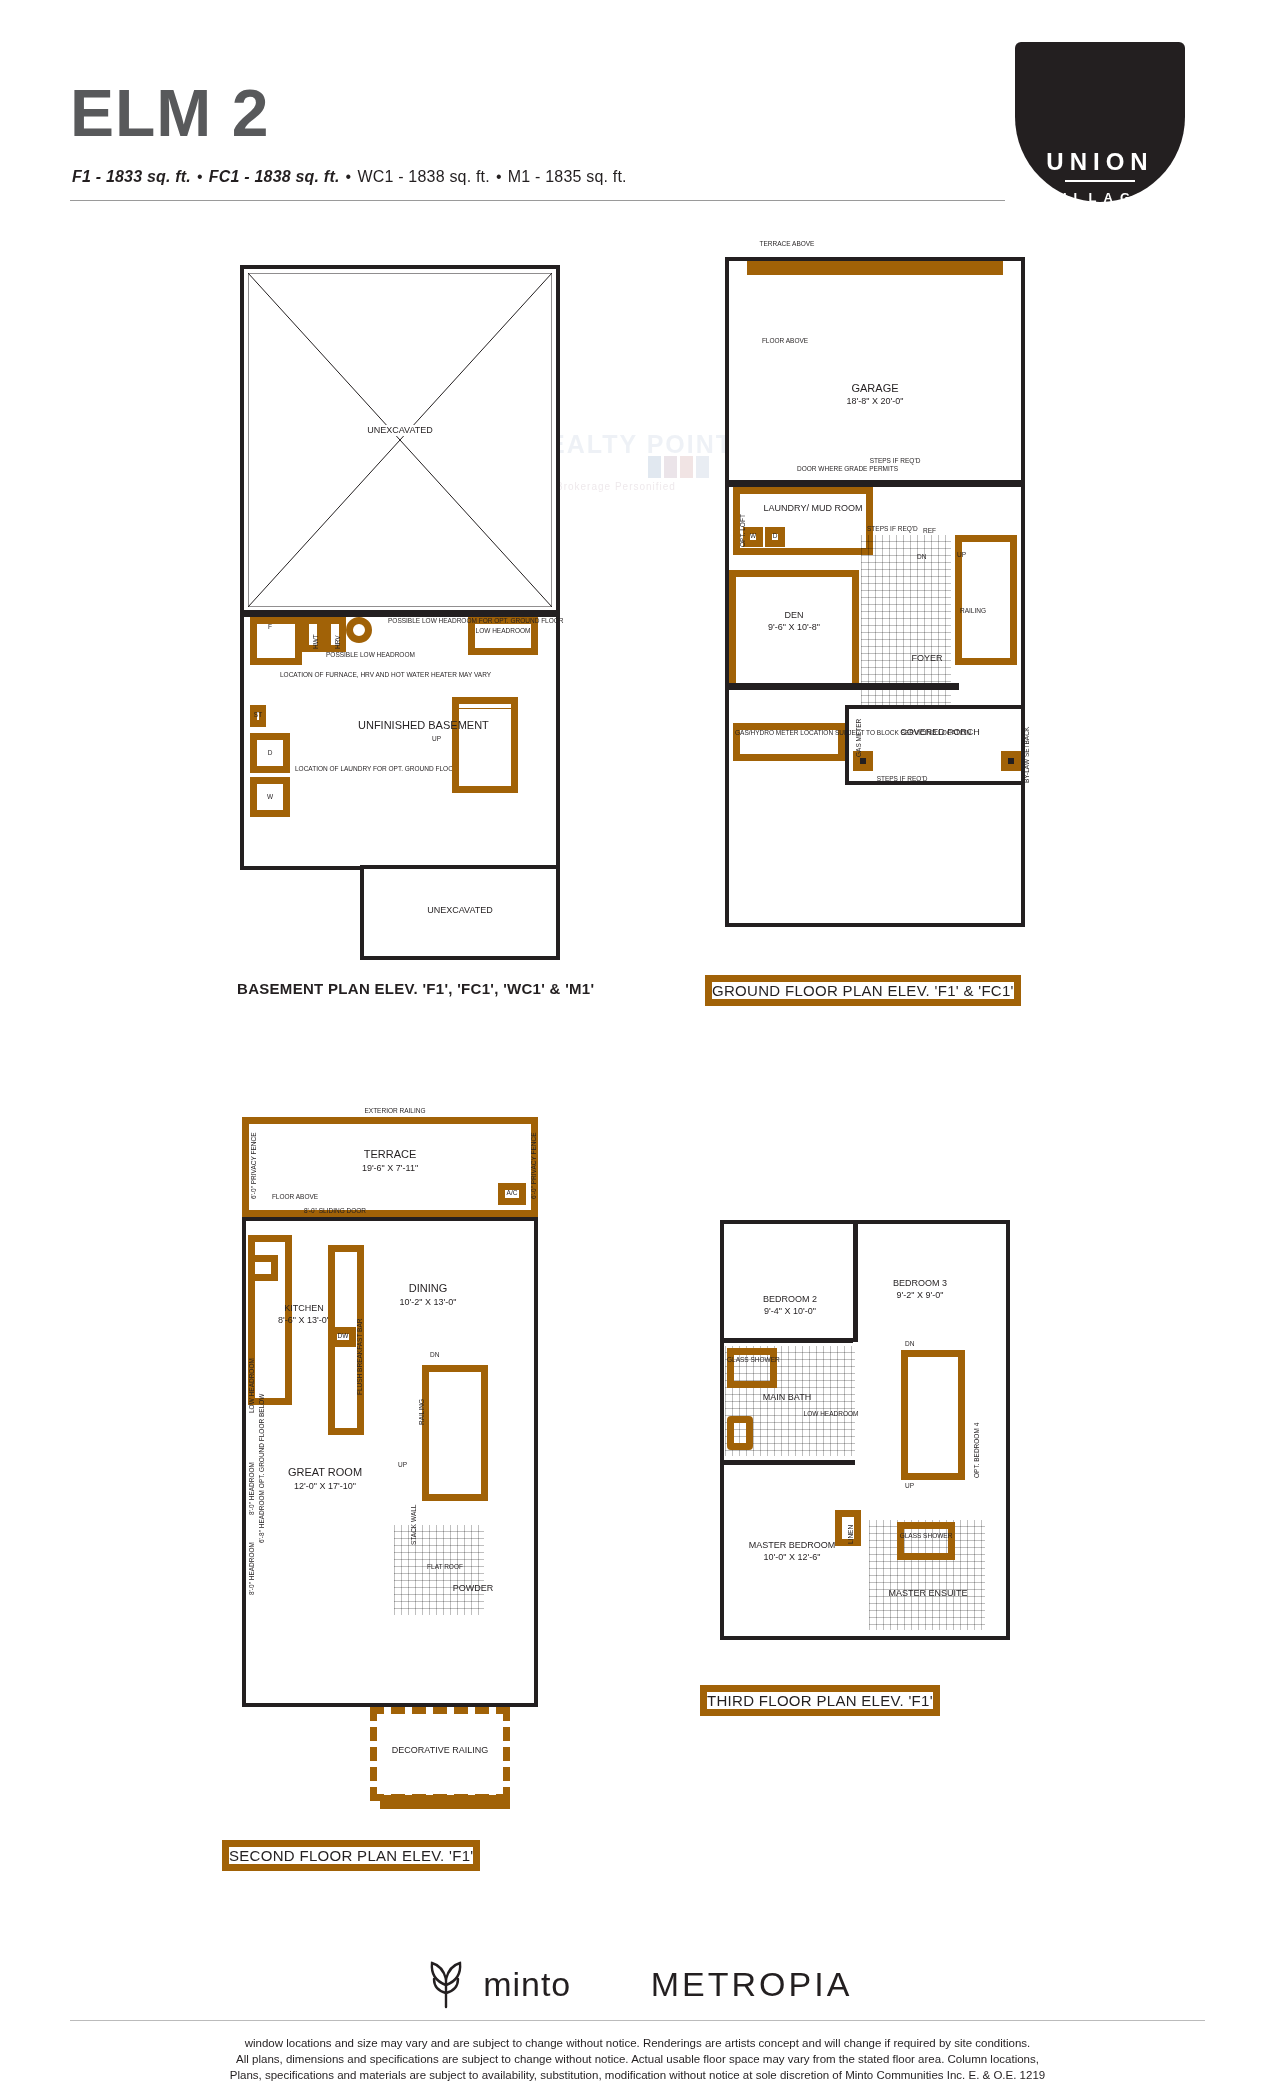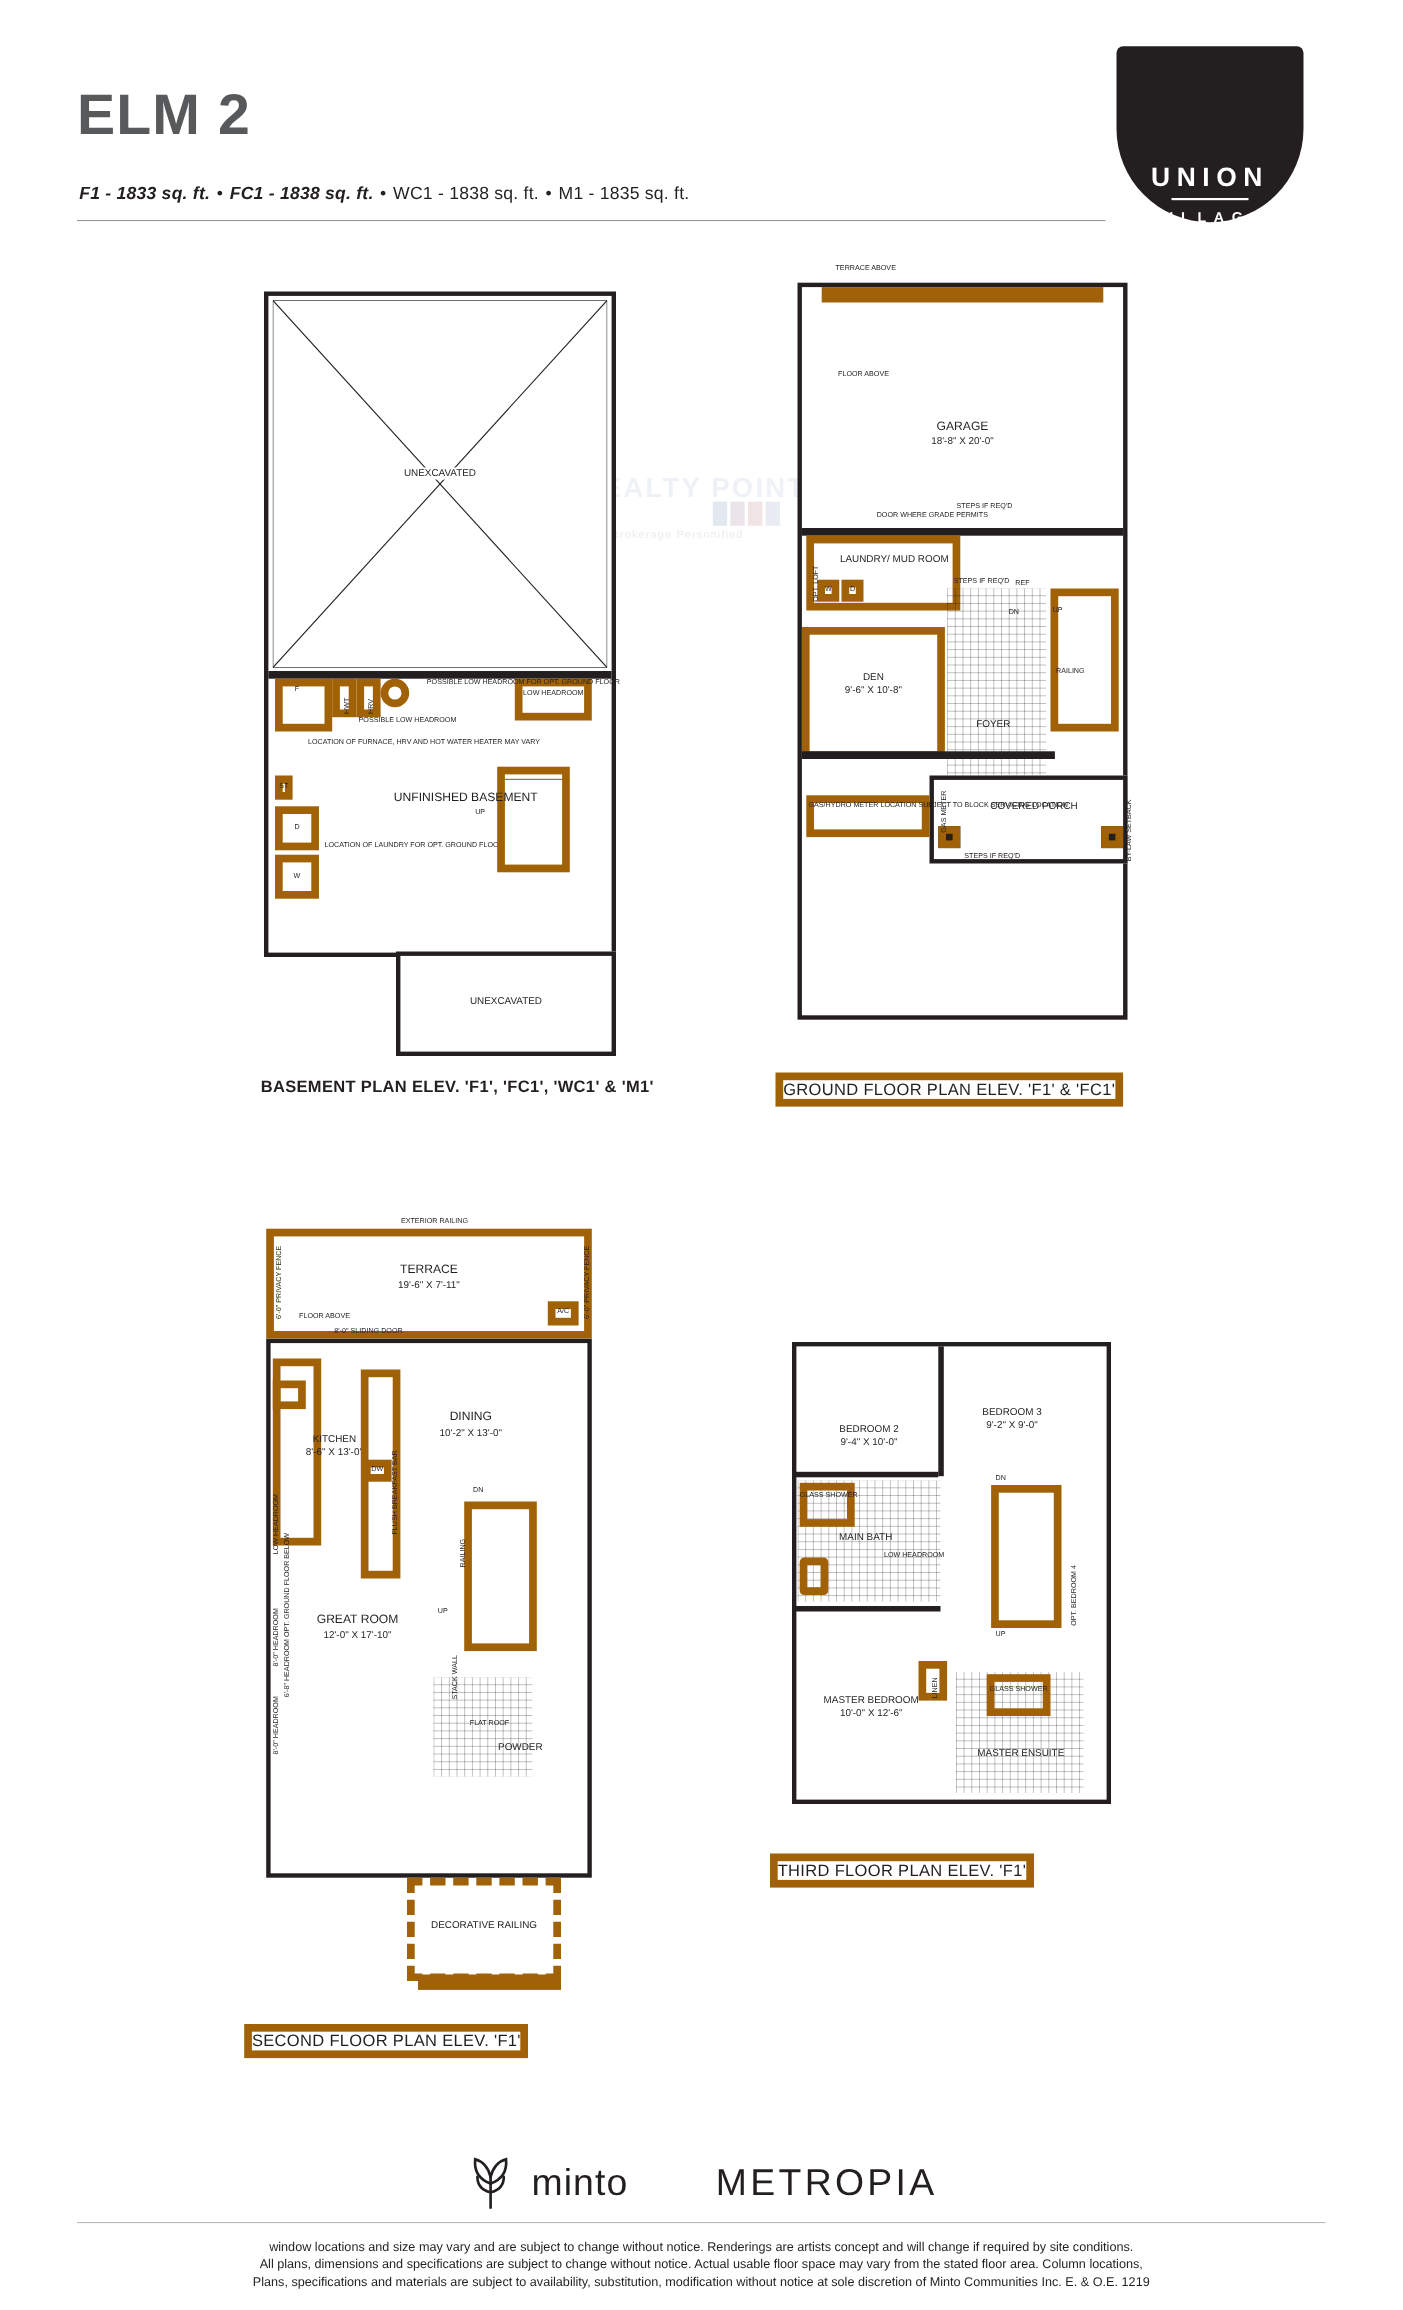--- a/index.html
+++ b/index.html
@@ -9,21 +9,21 @@
     font-family:"Liberation Sans", sans-serif;
     color:#231f20;
     position:relative;
     overflow:hidden;
   }
   .page{position:relative;width:1275px;height:2100px;}
 
   
   .title{
     position:absolute;left:70px;top:75px;
-    font-size:52px;font-weight:bold;letter-spacing:1px;color:#58595b;
+    font-size:66px;font-weight:bold;letter-spacing:1px;color:#58595b;
   }
   .subtitle{
     position:absolute;left:72px;top:168px;
     font-size:16px;color:#231f20;letter-spacing:.2px;
   }
   .subtitle b{font-weight:bold;font-style:italic;}
   .subtitle .sep{padding:0 6px;}
   .rule{
     position:absolute;left:70px;top:200px;width:935px;height:1px;background:#9a9a9a;
   }
@@ -200,21 +200,21 @@
 
     <div class="lbl tiny" style="left:162px;top:290px;width:50px;">STEPS IF REQ'D</div>
     <div class="lbl tiny" style="left:218px;top:292px;">REF</div>
     <div class="lbl tiny" style="left:212px;top:318px;">DN</div>
 
     <div class="thin" style="left:24px;top:335px;width:130px;height:120px;"></div>
     <div class="lbl" style="left:44px;top:375px;width:90px;">DEN</div>
     <div class="lbl" style="left:44px;top:387px;width:90px;">9'-6" X 10'-8"</div>
 
     <div class="hatch" style="left:156px;top:300px;width:90px;height:170px;"></div>
-    <div class="lbl" style="left:158px;top:418px;width:80px;">FOYER</div>
+    <div class="lbl" style="left:158px;top:418px;width:80px;padding-left:24px;">FOYER</div>
 
     <div class="thin" style="left:250px;top:300px;width:62px;height:130px;"></div>
     <div class="lbl tiny" style="left:248px;top:372px;width:40px;">RAILING</div>
     <div class="lbl tiny" style="left:252px;top:316px;">UP</div>
 
     <div class="w" style="left:24px;top:448px;width:230px;height:7px;"></div>
 
     <div class="outline" style="left:140px;top:470px;width:180px;height:80px;"></div>
     <div class="lbl" style="left:190px;top:492px;width:90px;">COVERED PORCH</div>
     <div class="thin" style="left:148px;top:516px;width:20px;height:20px;background:#231f20;"></div>

